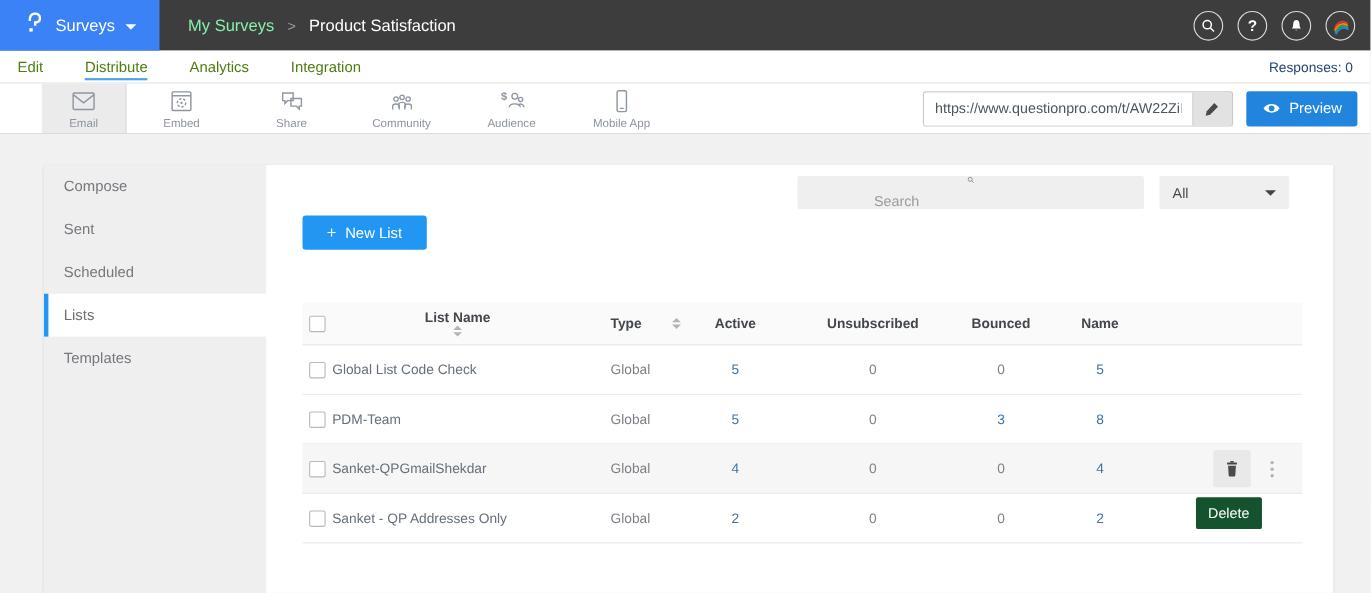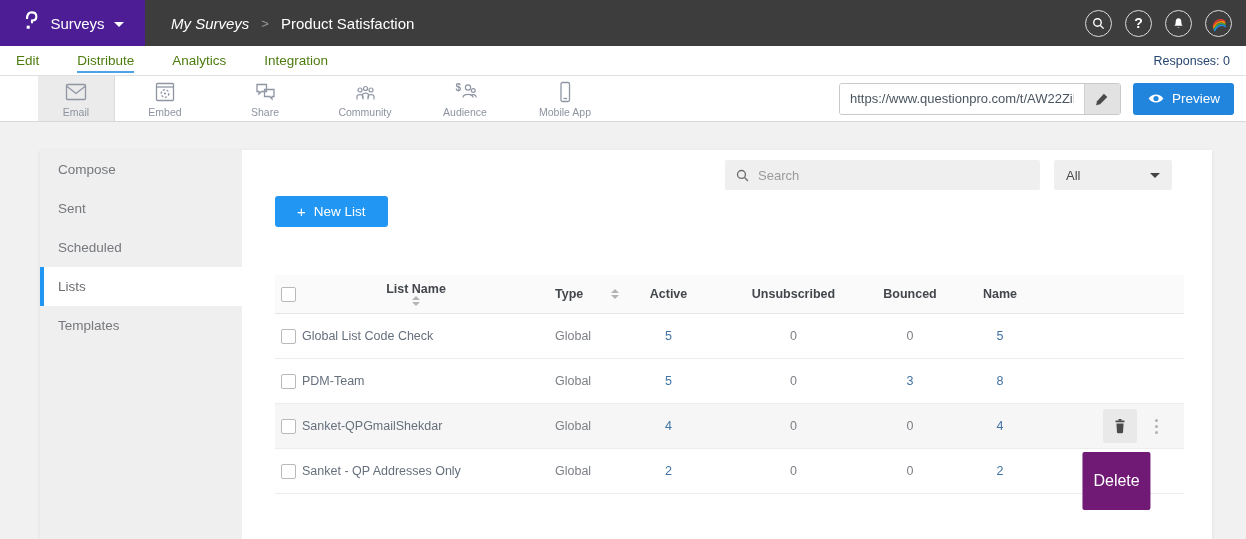--- a/index.html
+++ b/index.html
@@ -1,27 +1,27 @@
 <!DOCTYPE html>
 <html><head>
 <meta charset="utf-8">
 <style>
   * { margin:0; padding:0; box-sizing:border-box; }
   html,body { width:1246px; height:539px; overflow:hidden; background:#f1f1f1;
               font-family:"Liberation Sans", sans-serif; }
 
   
   .topbar { height:46px; background:#3d3d3d; display:flex; align-items:center; }
-  .logo-block { width:145px; height:46px; background:#4c1d95; display:flex; align-items:center;
+  .logo-block { width:145px; height:46px; background:#3b82f6; display:flex; align-items:center;
                 justify-content:center; gap:9px; cursor:pointer; flex:0 0 auto; }
   .logo-block .ptext { color:#fff; font-size:15px; }
   .caret-down-w { width:0; height:0; border-left:5px solid transparent; border-right:5px solid transparent;
                   border-top:5px solid #fff; margin-top:2px; }
   .crumbs { display:flex; align-items:center; margin-left:26px; gap:12px; font-size:15px; }
-  .crumb-parent { color:#ffffff; cursor:pointer;font-style:italic; }
+  .crumb-parent { color:#86efac; cursor:pointer; }
   .crumb-sep { color:#9a9a9a; font-size:13px; }
   .crumb-current { color:#fff; }
   .topbar-right { margin-left:auto; display:flex; align-items:center; gap:13px; padding-right:14px; }
   .circle-btn { width:27px; height:27px; border:1px solid #dcdcdc; border-radius:50%;
                 display:flex; align-items:center; justify-content:center; cursor:pointer; color:#fff;
                 font-size:14px; font-weight:bold; background:transparent; }
   .upgrade-btn { height:27px; padding:0 18px; background:#f9a602; border:none; border-radius:14px;
                  color:#fff; font-size:13px; font-weight:bold; cursor:pointer; }
   .avatar-btn { overflow:hidden; }
 
@@ -56,21 +56,21 @@
           box-shadow:0 1px 3px rgba(0,0,0,0.10); }
   .sidebar { width:202px; background:#efefef; flex:0 0 auto; }
   .side-item { height:39px; display:flex; align-items:center; padding-left:18px; font-size:13.5px;
                color:#75787d; cursor:pointer; position:relative; }
   .side-item.active { background:#fff; color:#6b6e73; }
   .side-item.active::before { content:""; position:absolute; left:0; top:0; bottom:0; width:4px; background:#2196f3; }
 
   .main { flex:1; padding:10px 28px 0 33px; position:relative; }
   .search-row { display:flex; justify-content:flex-end; align-items:center; gap:14px; margin-right:12px; }
   .search-box { width:315px; height:30px; background:#efefef; border-radius:2px; display:flex;
-                align-items:center; padding:0 10px; gap:8px; }
+                align-items:center; padding:0 10px; gap:8px;flex-direction:column; }
   .search-box input { flex:1; border:none; outline:none; background:transparent; font-size:13px;
                       color:#4a4a4a; font-family:"Liberation Sans", sans-serif; }
   .search-box input::placeholder { color:#9b9b9b; }
   .filter-dd { width:118px; height:30px; background:#efefef; border-radius:2px; display:flex;
                align-items:center; justify-content:space-between; padding:0 12px; font-size:13px;
                color:#4a4a4a; cursor:pointer; }
   .caret-down-d { width:0; height:0; border-left:5px solid transparent; border-right:5px solid transparent;
                   border-top:5px solid #444; }
   .new-list-btn { margin-top:6px; height:31px; padding:0 22px; background:#2196f3; color:#fff;
                   border:none; border-radius:3px; font-size:13.5px; cursor:pointer;
@@ -98,21 +98,21 @@
   .sort i { display:block; width:0; height:0; border-left:4px solid transparent; border-right:4px solid transparent; }
   .sort .up { border-bottom:4px solid #b4b4b4; }
   .sort .dn { border-top:4px solid #b4b4b4; }
   .actions-cell { display:flex; align-items:center; justify-content:flex-end; gap:14px;
                   padding-right:22px; }
   .trash-btn { width:34px; height:34px; background:#e9e9e9; border:none; border-radius:3px;
                display:flex; align-items:center; justify-content:center; cursor:pointer; position:relative; }
   .kebab { display:flex; flex-direction:column; gap:3px; cursor:pointer; padding:4px; }
   .kebab i { width:3px; height:3px; border-radius:50%; background:#b0b0b0; display:block; }
   .tooltip { position:absolute; top:calc(100% + 9px); left:50%; transform:translateX(-55%);
-             background:#701a75; color:#fff; font-size:16px; padding:20px 11px; border-radius:2px;
+             background:#14532d; color:#fff; font-size:13px; padding:7px 11px; border-radius:2px;
              white-space:nowrap; z-index:5; }
 </style>
 </head>
 <body>
 
 <header class="topbar">
   <div class="logo-block">
     <span>
       <svg width="20" height="24" viewBox="0 0 30 34">
         <path d="M9 14 C9 6.5 11.5 4 16 4 C20.7 4 23 6.8 23 10.5 C23 14.7 20 16.2 16.5 16.2 L16.5 20.5" stroke="#fff" stroke-width="3.2" fill="none"></path>

